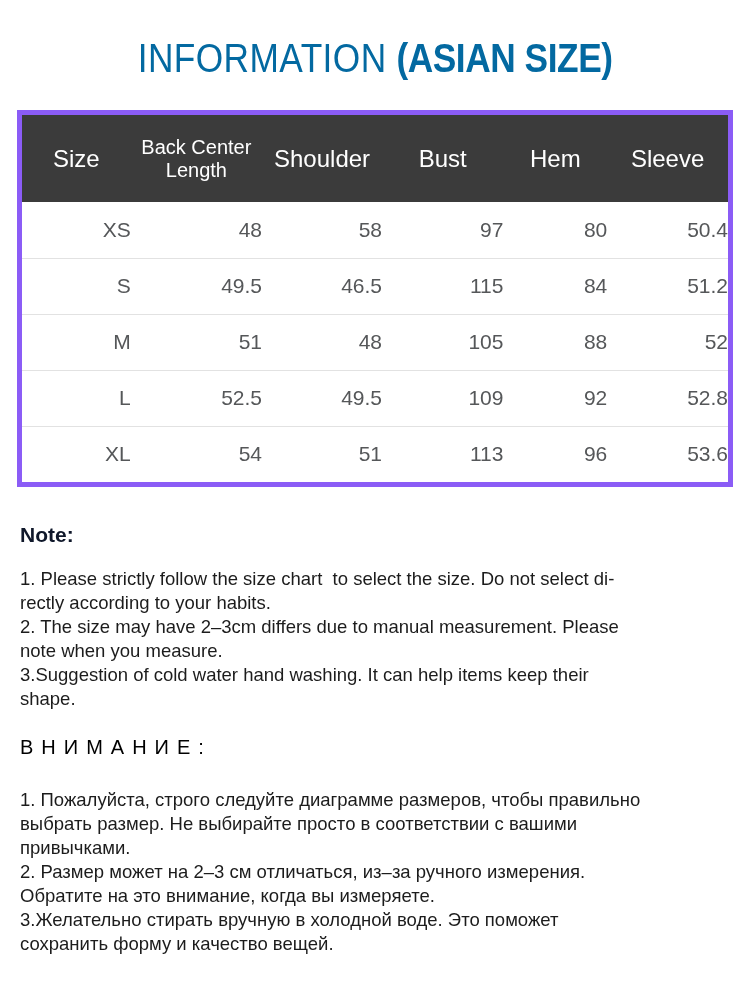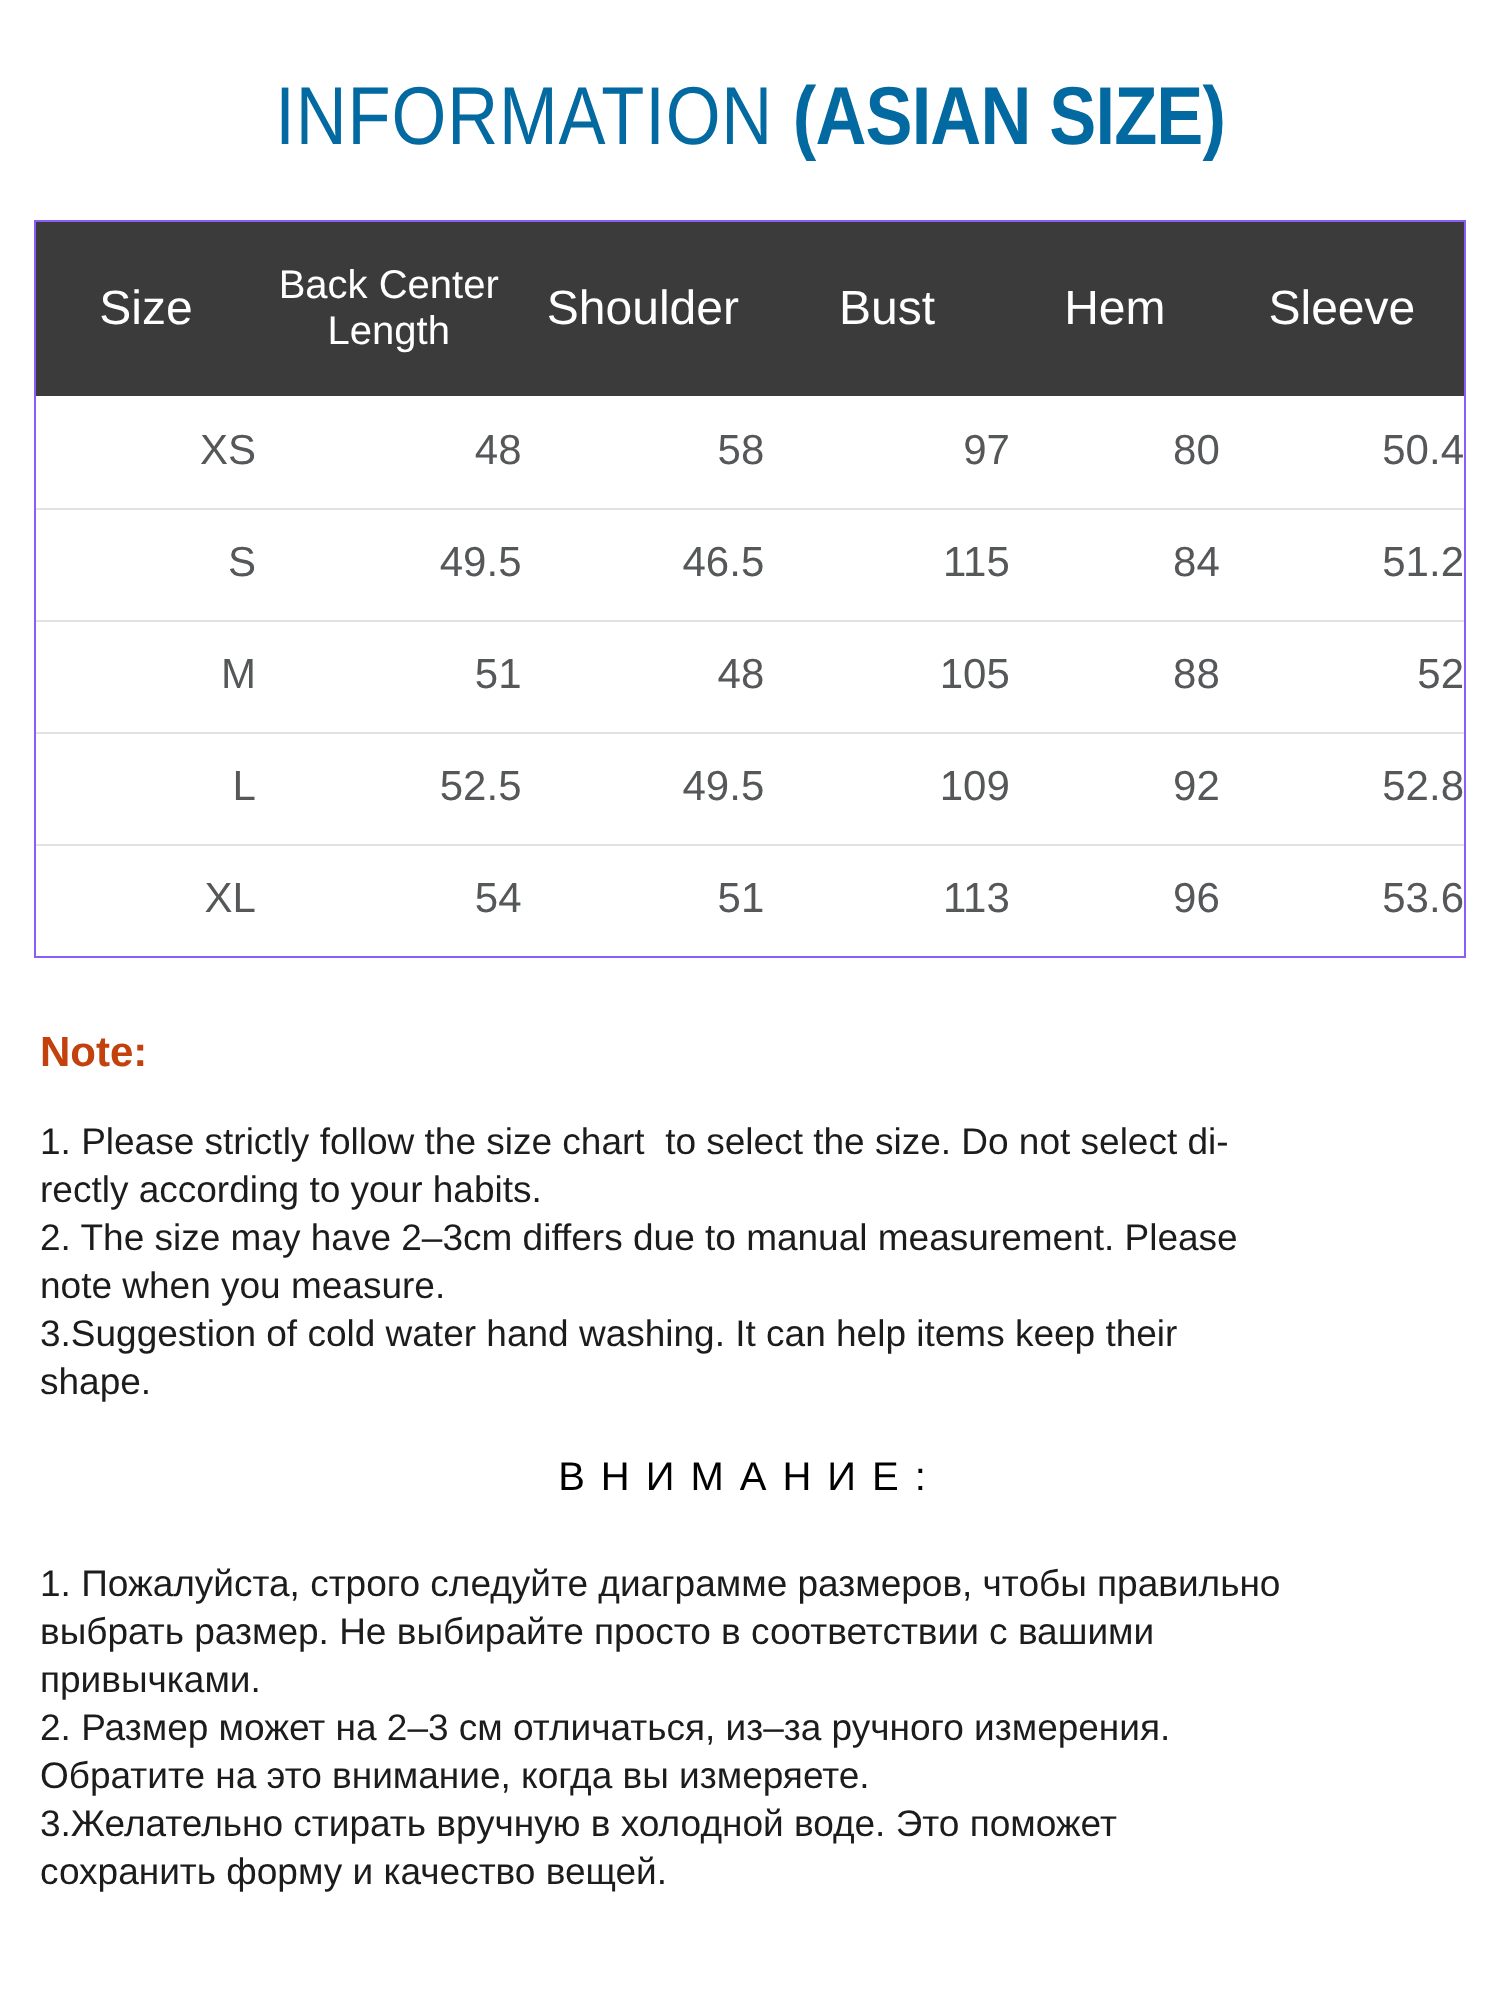--- a/index.html
+++ b/index.html
@@ -20,21 +20,21 @@
     color: #0369a1;
     white-space: nowrap;
   }
   .title-inner { display: inline-block; transform: scaleX(0.86); transform-origin: center; }
   .title-light { font-weight: 400; letter-spacing: 0.5px; }
   .title-bold  { font-weight: 700; letter-spacing: -0.5px; }
 
   
   .table-wrap {
     margin: 30px 17px 0 17px;
-    border: 1px solid #8b5cf6;
+    border: 5px solid #8b5cf6;
   }
   table.size-table {
     width: 100%;
     border-collapse: collapse;
     table-layout: fixed;
   }
   .size-table thead th {
     background: #3b3b3b;
     color: #ffffff;
     font-weight: 400;
@@ -59,37 +59,36 @@
     padding: 0;
   }
   .size-table tbody tr:first-child td { border-top: none; }
 
   
   .text-block { margin: 0 20px; }
   .note-heading {
     margin: 36px 0 0 0;
     font-size: 21px;
     font-weight: 600;
-    color: #c2410c;
+    color: #0f172a;
   }
   .note-list { margin-top: 20px; }
   .note-item {
     margin: 0;
     font-size: 18.5px;
     line-height: 24px;
     white-space: pre-wrap;
     color: #1c1c1c;
   }
   .attention-heading {
     margin: 25px 0 0 0;
     font-size: 20px;
     font-weight: 500;
     letter-spacing: 8px;
     color: #000000;
-    text-align: center;
   }
   .attention-list { margin-top: 29px; }
 </style>
 </head>
 <body>
 
 <div class="title">
   <span class="title-inner">
     <span class="title-light">INFORMATION</span>
     <span class="title-bold">(ASIAN SIZE)</span>

